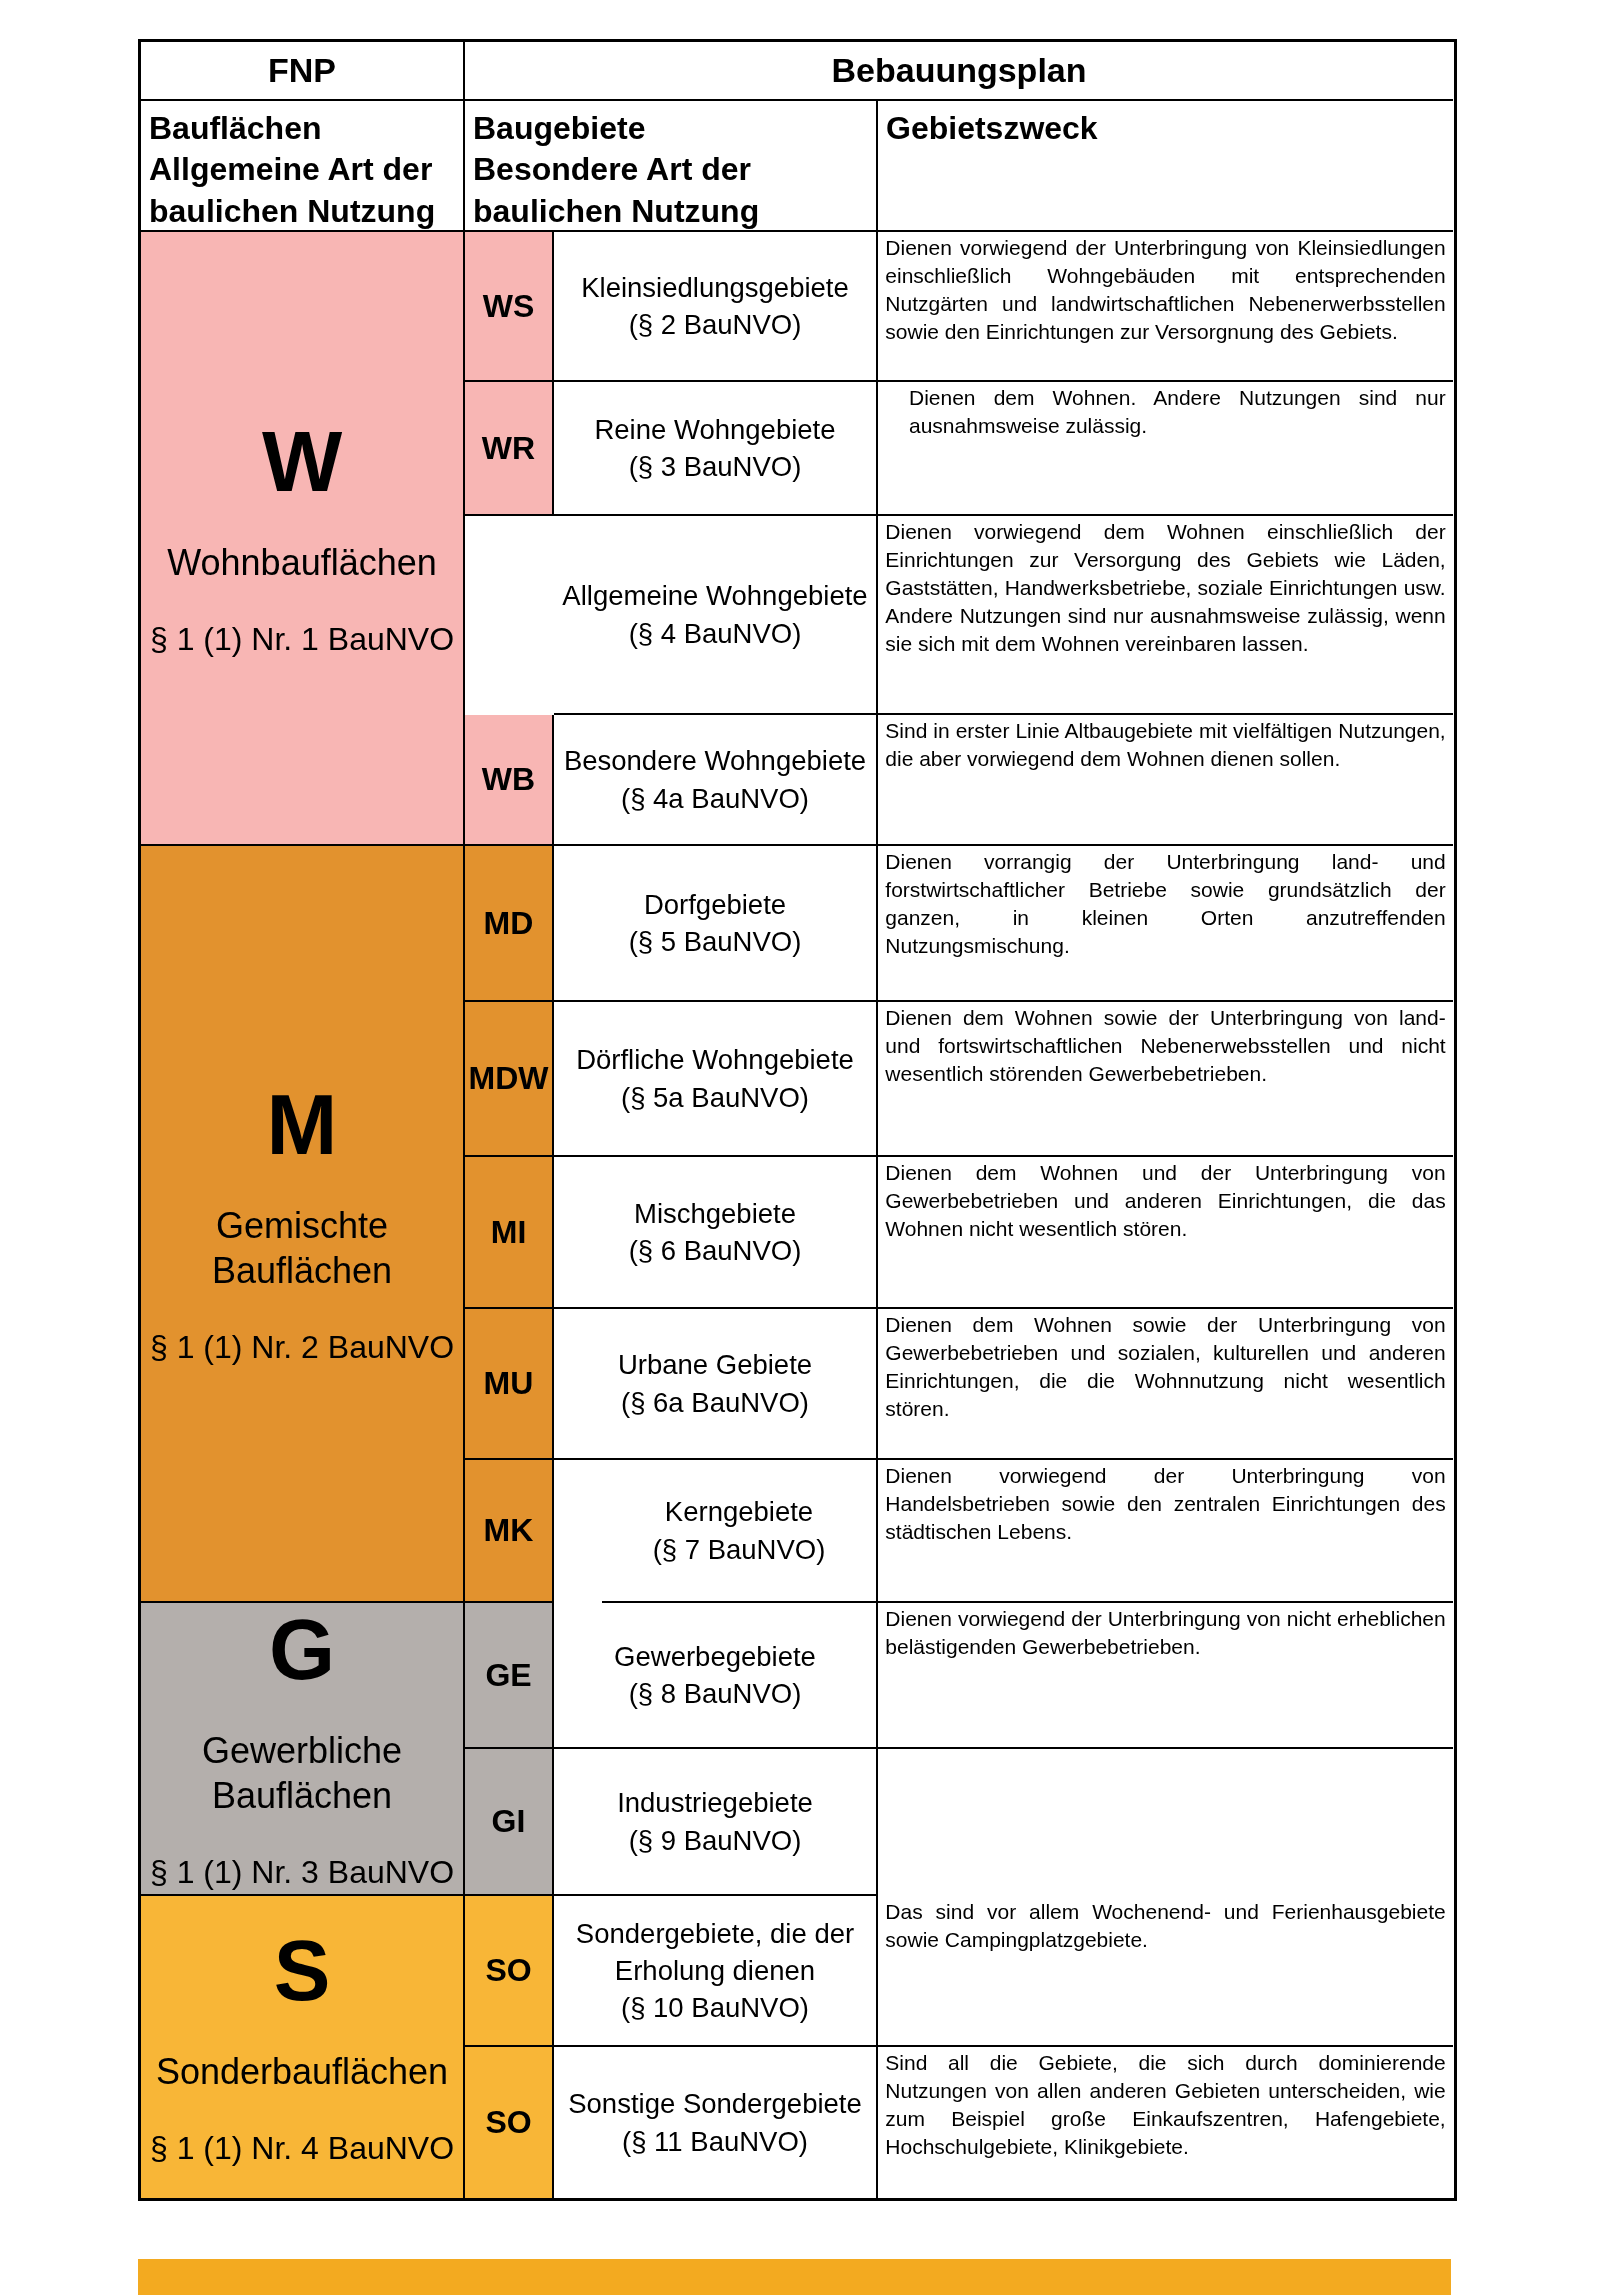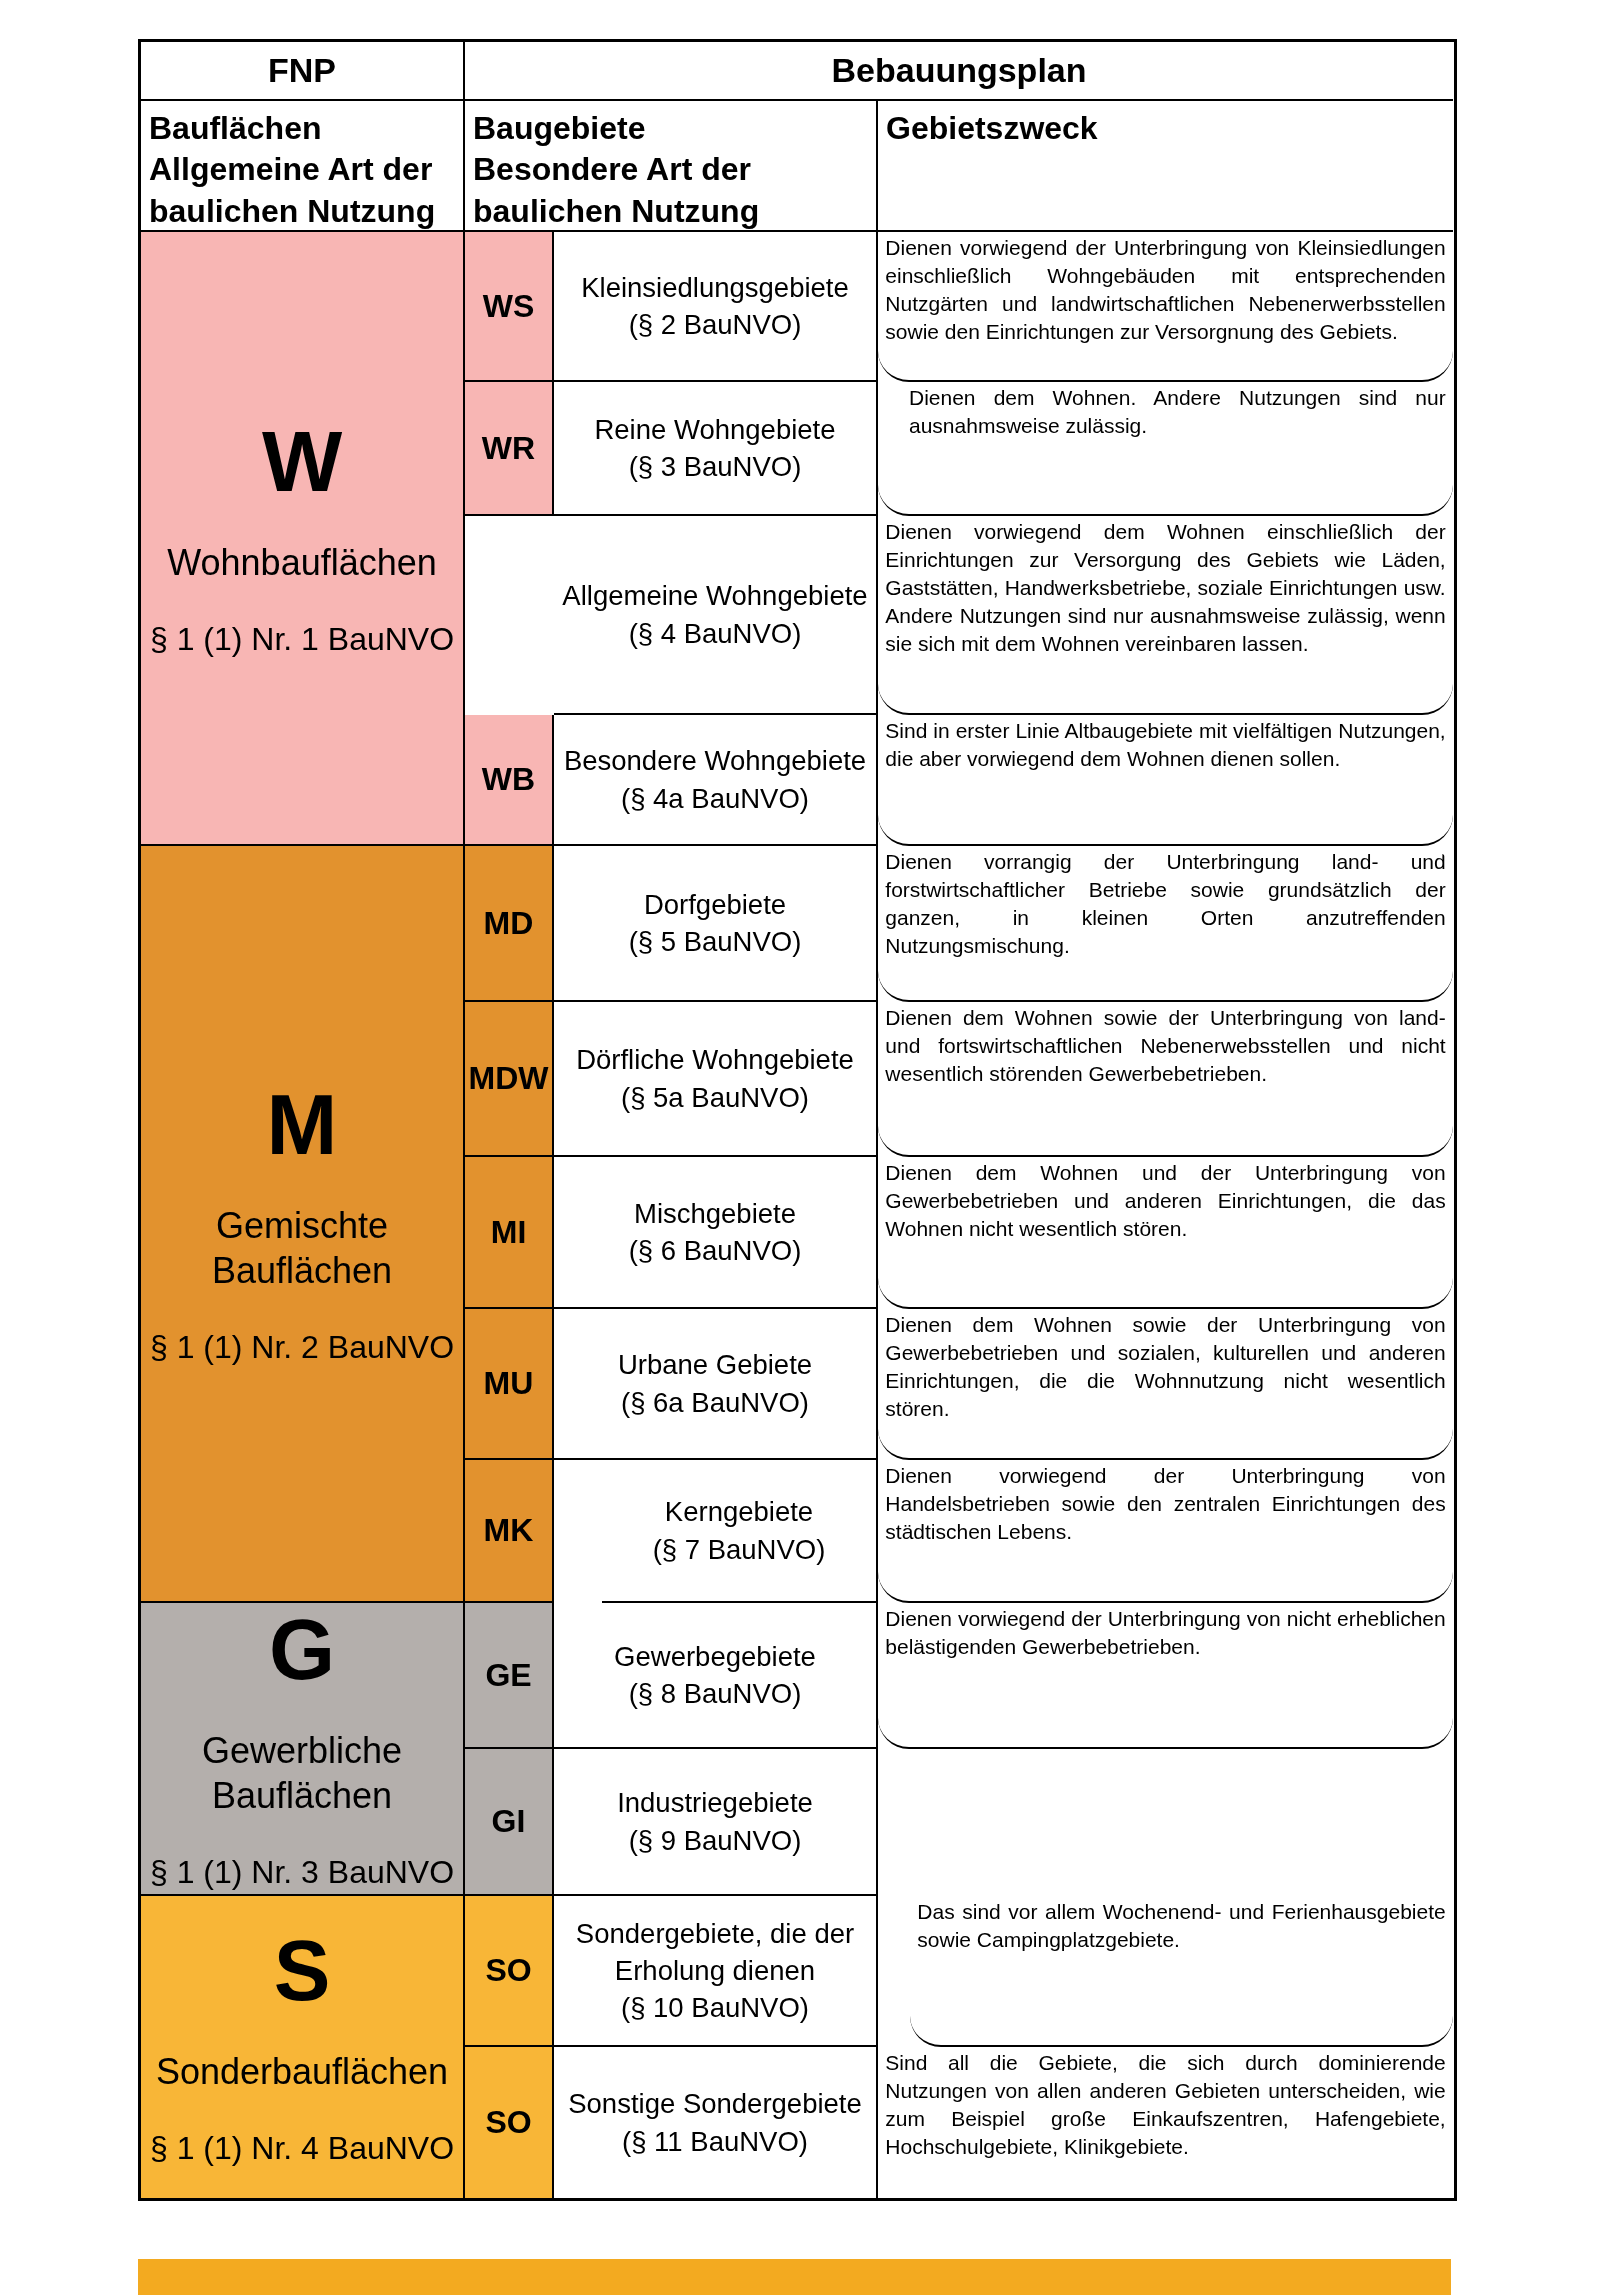--- a/index.html
+++ b/index.html
@@ -16,21 +16,21 @@
   .hc{display:flex;align-items:center;justify-content:center;font-weight:bold;font-size:34px;}
   .h2{font-weight:bold;font-size:32px;line-height:1.3;padding:6.5px 8px;white-space:pre-line;}
   .sec{display:flex;flex-direction:column;align-items:center;justify-content:center;
        text-align:center;gap:36px;}
   .sec .big{font-size:85px;font-weight:bold;line-height:1;}
   .sec .nm{font-size:36px;line-height:1.25;white-space:pre-line;}
   .sec .lw{font-size:32px;}
   .ab{display:flex;align-items:center;justify-content:center;font-weight:bold;font-size:32px;}
   .nm2{display:flex;flex-direction:column;align-items:center;justify-content:center;
        text-align:center;font-size:27.5px;line-height:1.35;padding:0 6.5px;}
-  .zw{font-size:21px;line-height:28px;text-align:justify;padding:2.4px 7.3px 0 7.3px;border-radius:31px;}
+  .zw{font-size:21px;line-height:28px;text-align:justify;padding:2.4px 7.3px 0 7.3px;}
   .bg-w{background:#f8b6b4;}
   .bg-m{background:#e2922e;}
   .bg-g{background:#b4afac;}
   .bg-s{background:#f8b637;}
   .strip{position:absolute;left:138px;top:2259px;width:1313px;height:36px;background:#f3aa20;}
 </style>
 </head>
 <body>
 
 <div class="canvas">
@@ -146,21 +146,21 @@
       <div class="big">S</div>
       <div class="nm">Sonderbauflächen</div>
       <div class="lw">§ 1 (1) Nr. 4 BauNVO</div>
     </div>
 
     <div class="c ab bg-s" style="grid-column:2;grid-row:14;">SO</div>
     <div class="c nm2" style="grid-column:3;grid-row:14;">
       <div>Sondergebiete, die der Erholung dienen</div>
       <div>(§ 10 BauNVO)</div>
     </div>
-    <div class="c zw nbr" style="grid-column:4;grid-row:14;margin-left:32px;">Das sind vor allem Wochenend- und Ferienhausgebiete sowie Campingplatzgebiete.</div>
+    <div class="c zw nbr" style="grid-column:4;grid-row:14;">Das sind vor allem Wochenend- und Ferienhausgebiete sowie Campingplatzgebiete.</div>
 
     <div class="c ab bg-s nbb" style="grid-column:2;grid-row:15;">SO</div>
     <div class="c nm2 nbb" style="grid-column:3;grid-row:15;">
       <div>Sonstige Sondergebiete</div>
       <div>(§ 11 BauNVO)</div>
     </div>
     <div class="c zw nbr nbb" style="grid-column:4;grid-row:15;">Sind all die Gebiete, die sich durch dominierende Nutzungen von allen anderen Gebieten unterscheiden, wie zum Beispiel große Einkaufszentren, Hafengebiete, Hochschulgebiete, Klinikgebiete.</div>
 
   </div>
 

